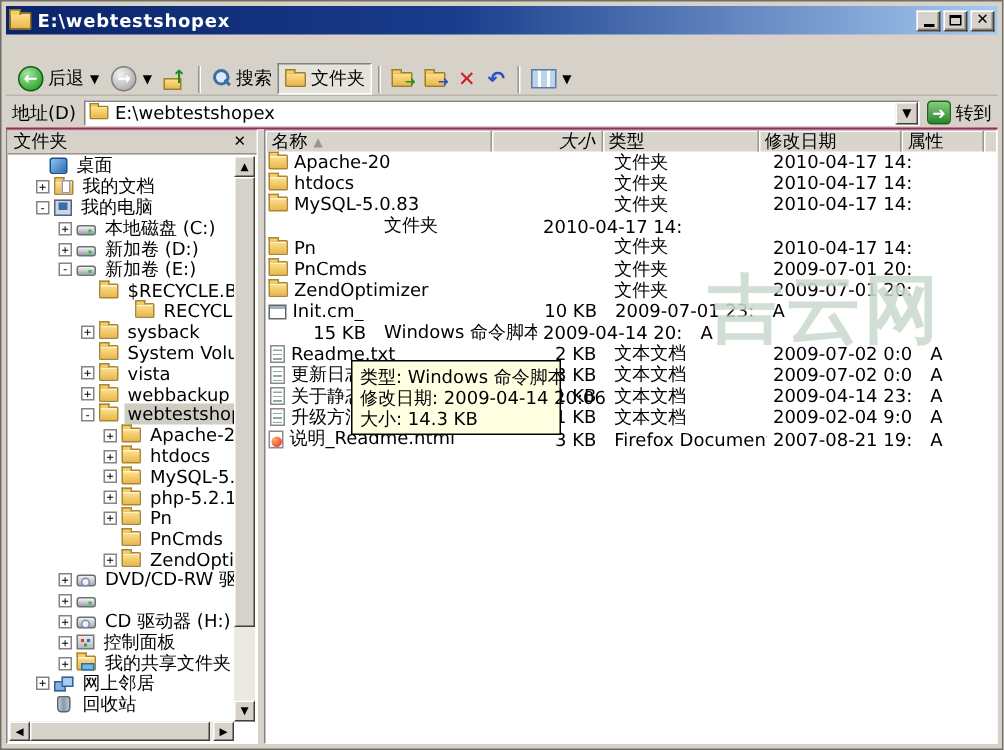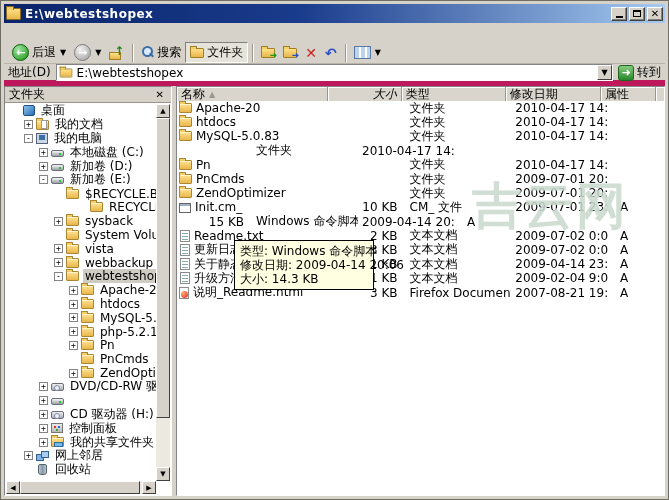--- a/index.html
+++ b/index.html
@@ -66,21 +66,21 @@
   .ovl-arrow { position:absolute; right:-3px; bottom:-3px; font-size:9px; font-weight:bold; }
   .ovl-green { color:#1d9a1d; } .ovl-blue { color:#2a50c8; }
   .x-ic { color:#cc2020; font-weight:bold; font-size:14px; }
   .undo-ic { color:#2a50c8; font-weight:bold; font-size:14px; }
   .views-ic { width:17px; height:13px; border:1px solid #5a79a5;
               background:repeating-linear-gradient(90deg,#bcd3ee 0 4px,#fff 4px 6px); }
 
   
   .addressbar { position:absolute; left:3px; top:64px; right:3px; height:21px;
                 display:flex; align-items:center; background:#d6d2c9;
-                border-bottom:6px solid #be185d; padding:0 4px; font-size:12px; }
+                border-bottom:1px solid #be185d; padding:0 4px; font-size:12px; }
   .addr-label { margin-right:5px; white-space:nowrap; }
   .addr-combo { flex:1; height:17px; background:#fff; border:1px solid;
                 border-color:#848484 #fff #fff #848484; display:flex; align-items:center; padding-left:2px; }
   .addr-combo .mini-folder { transform:scale(.9); }
   .addr-text { flex:1; font-size:12px; margin-left:4px; white-space:nowrap; overflow:hidden; }
   .dropbtn { width:15px; height:15px; background:#d6d2c9; border:1px solid;
              border-color:#fff #404040 #404040 #fff; font-size:8px; display:flex;
              align-items:center; justify-content:center; }
   .gobtn { display:flex; align-items:center; gap:3px; margin-left:5px; white-space:nowrap; }
   .goicon { width:16px; height:16px; border-radius:3px; background:linear-gradient(#86cd7e,#27872b);
@@ -271,21 +271,21 @@
       <span>转到</span>
     </span>
   </div>
 
   <div class="treepanel">
     <div class="treeheader">
       <span>文件夹</span>
       <span class="hx">✕</span>
     </div>
     <div class="treebody">
-        <div class="trow" style="padding-left: 5px;">
+        <div class="trow" style="padding-left: 15px;">
           <span class="expspace"></span>
           <span class="ic ic-desktop"></span>
           <span class="tlabel">桌面</span>
         </div>
         <div class="trow" style="padding-left: 18px;">
           <span class="expbox">+</span>
           <span class="ic ic-mydocs"></span>
           <span class="tlabel">我的文档</span>
         </div>
         <div class="trow" style="padding-left: 18px;">
@@ -520,21 +520,20 @@
           <div class="fcell c-attr"></div>
         </div>
         <div class="frow">
           <div class="fcell c-name">
             <span class="nwrap">
               <span class="ic ic-cmd"></span>
               <span>Init.cm_</span>
             </span>
           </div>
           <div class="fcell c-size">10 KB</div>
-          <div class="fcell c-type">CM_ 文件</div>
           <div class="fcell c-date">2009-07-01 23:52</div>
           <div class="fcell c-attr">A</div>
         </div>
         <div class="frow">
           <div class="fcell c-size">15 KB</div>
           <div class="fcell c-type">Windows 命令脚本</div>
           <div class="fcell c-date">2009-04-14 20:06</div>
           <div class="fcell c-attr">A</div>
         </div>
         <div class="frow">

